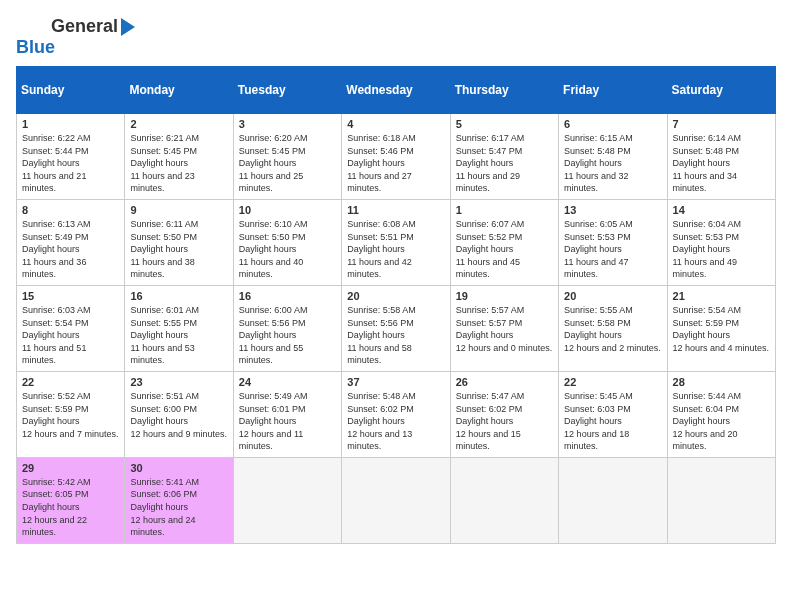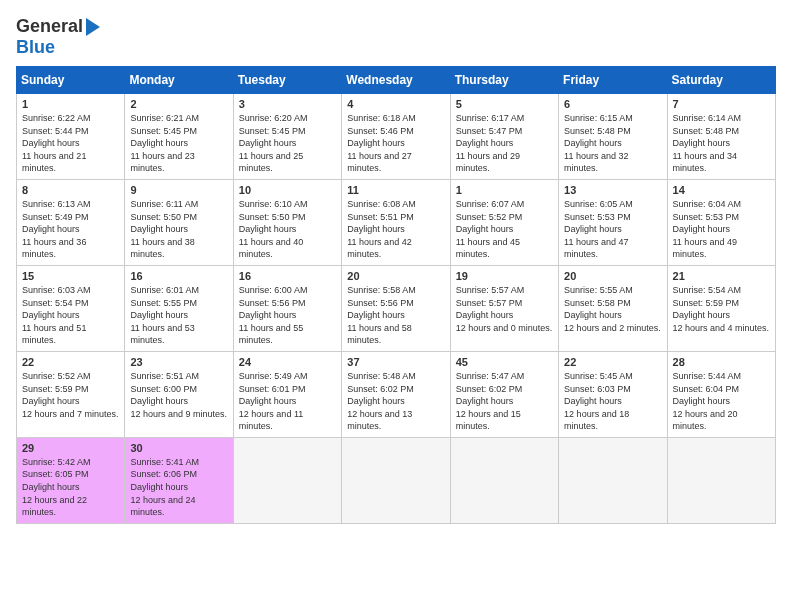--- a/index.html
+++ b/index.html
@@ -42,21 +42,21 @@
     .calendar {
       width: 100%;
       border-collapse: collapse;
       margin-top: 8px;
     }
     .calendar th {
       background: #1565c0;
       color: #fff;
       font-size: 12px;
       font-weight: bold;
-      padding: 6px 4px;
+      padding: 16px 4px;
       text-align: left;
       border: 1px solid #1565c0;
     }
     .calendar td {
       vertical-align: top;
       border: 1px solid #ccc;
       padding: 4px 5px;
       font-size: 9.5px;
       color: #333;
       width: calc(100% / 7);
@@ -80,21 +80,21 @@
     .empty-cell {
       background: #f5f5f5 !important;
     }
   </style>
 </head>
 <body>
 
 <div class="header">
   <div class="logo">
     <div class="logo-row">
-      <span style="font-size:18px;font-weight:bold;color:#333;">General</span>
+      <span style="font-size:18px;font-weight:bold;color:#333;margin-left:35px;">General</span>
       <span style="display:inline-block;width:0;height:0;border-top:9px solid transparent;border-bottom:9px solid transparent;border-left:14px solid #1a6fbf;margin-left:3px;margin-right:1px;"></span>
     </div>
     <span style="font-size:18px;font-weight:bold;color:#1a6fbf;">Blue</span>
   </div>
   <div class="title-section">
     <div class="month-title"></div>
     <div class="location"></div>
   </div>
 </div>
 
@@ -212,21 +212,21 @@
       </td>
         <td>
         <span class="day-num">24</span>
         <span class="cell-text">Sunrise: 5:49 AM<br>Sunset: 6:01 PM<br>Daylight hours<br>12 hours and 11 minutes.</span>
       </td>
         <td>
         <span class="day-num">37</span>
         <span class="cell-text">Sunrise: 5:48 AM<br>Sunset: 6:02 PM<br>Daylight hours<br>12 hours and 13 minutes.</span>
       </td>
         <td>
-        <span class="day-num">45</span>
+        <span class="day-num">26</span>
         <span class="cell-text">Sunrise: 5:47 AM<br>Sunset: 6:02 PM<br>Daylight hours<br>12 hours and 15 minutes.</span>
       </td>
         <td>
         <span class="day-num">22</span>
         <span class="cell-text">Sunrise: 5:45 AM<br>Sunset: 6:03 PM<br>Daylight hours<br>12 hours and 18 minutes.</span>
       </td>
         <td>
         <span class="day-num">28</span>
         <span class="cell-text">Sunrise: 5:44 AM<br>Sunset: 6:04 PM<br>Daylight hours<br>12 hours and 20 minutes.</span>
       </td>

